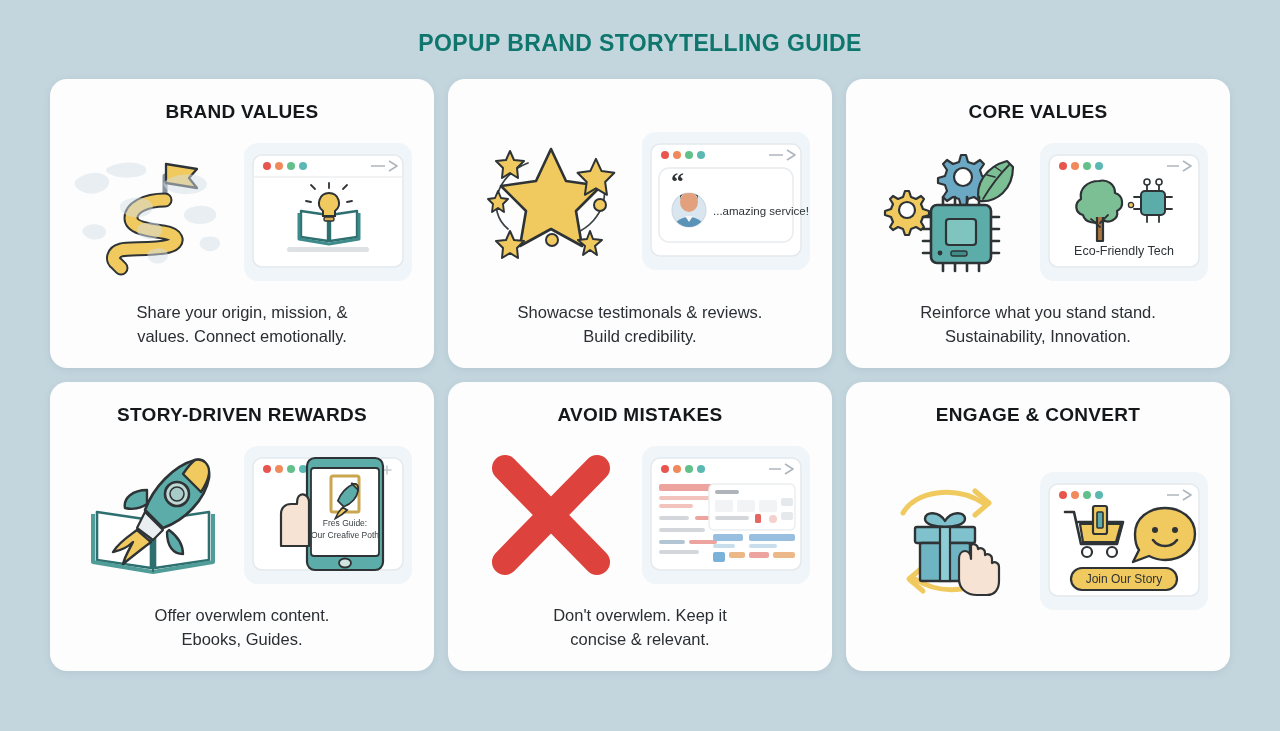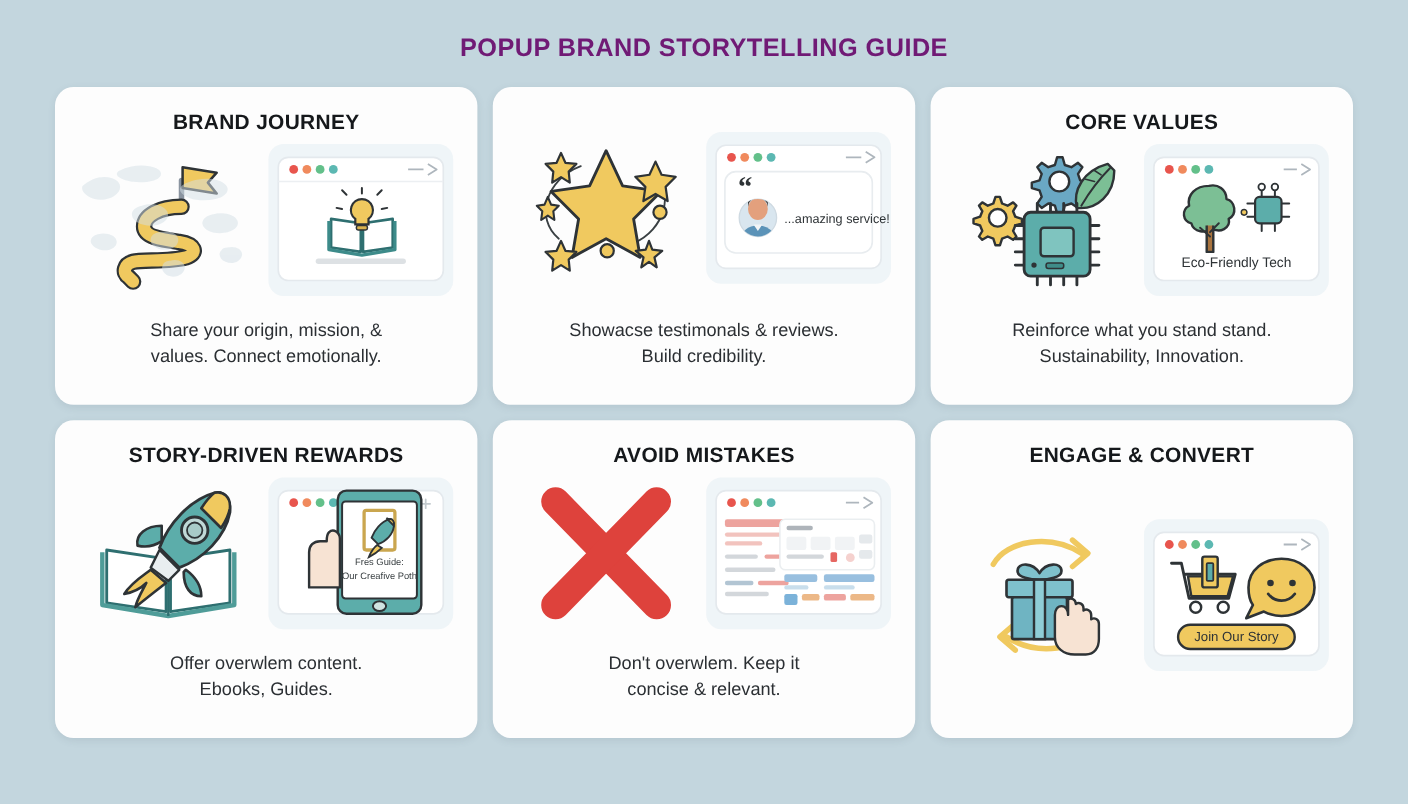--- a/index.html
+++ b/index.html
@@ -18,21 +18,21 @@
     position: absolute;
     inset: 0;
     display: flex;
     flex-direction: column;
   }
   .page-title {
     text-align: center;
     font-size: 23px;
     font-weight: bold;
     letter-spacing: 0.4px;
-    color: #701a75;
+    color: #0f766e;
     margin-top: 30px;
     margin-bottom: 0;
   }
   .grid {
     margin: 22px 50px 0 50px;
     display: grid;
     grid-template-columns: repeat(3, 1fr);
     grid-template-rows: repeat(2, 289px);
     gap: 14px 14px;
   }
@@ -87,42 +87,42 @@
     height: 138px;
     border-radius: 14px;
     background: #eaf1f5;
     opacity: 0.75;
   }
   .caption {
     font-size: 16.5px;
     line-height: 1.42;
     color: #2b2f33;
     text-align: center;
-    margin: 12px;
+    margin: 0;
     padding-bottom: 4px;
     white-space: pre-line;
   }
   .worldmap {
     position: absolute;
     inset: 0;
     opacity: 0.5;
   }
   svg { display: block; overflow: visible; }
 </style>
 </head>
 <body>
 
 <div class="page">
 
   <h1 class="page-title">POPUP BRAND STORYTELLING GUIDE</h1>
 
   <div class="grid">
 
     <div class="card">
-      <div class="card-title">BRAND JOURNEY</div>
+      <div class="card-title">BRAND VALUES</div>
       <div class="art">
         <div class="art-left">
           <svg class="worldmap" viewBox="0 0 168 150">
             <g fill="#d3dfe6">
               <path d="M6 44c8-7 18-10 27-7 6 2 9 7 6 12-4 6-14 9-22 7-7-2-13-7-11-12z"></path>
               <path d="M40 30c10-5 24-6 33-2 7 3 5 9-2 11-11 3-25 2-32-3-3-2-2-5 1-6z"></path>
               <path d="M60 62c9-3 19-1 23 5 3 6-3 12-12 13-10 1-19-3-20-9-1-5 4-8 9-9z"></path>
               <path d="M78 86c7-2 14 1 15 6 1 6-6 11-14 10-7-1-12-5-11-10 1-4 5-6 10-6z"></path>
               <path d="M86 112c6-2 13 1 13 6 0 6-7 10-14 8-5-2-8-6-6-10 1-3 4-4 7-4z"></path>
               <path d="M104 40c12-4 26-3 32 3 5 5 0 11-9 13-13 3-28 0-32-7-2-4 3-7 9-9z"></path>

